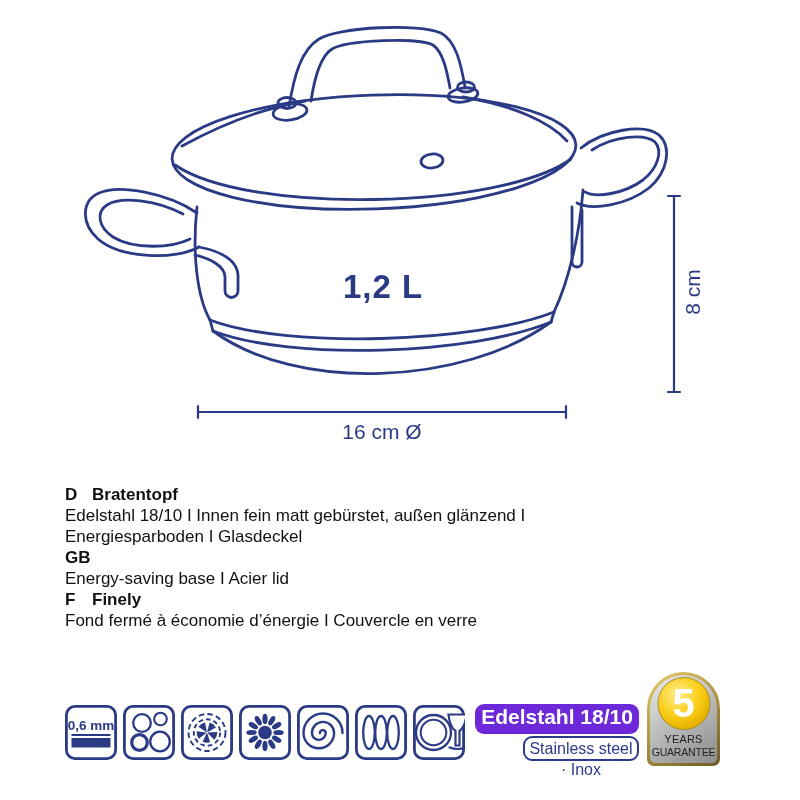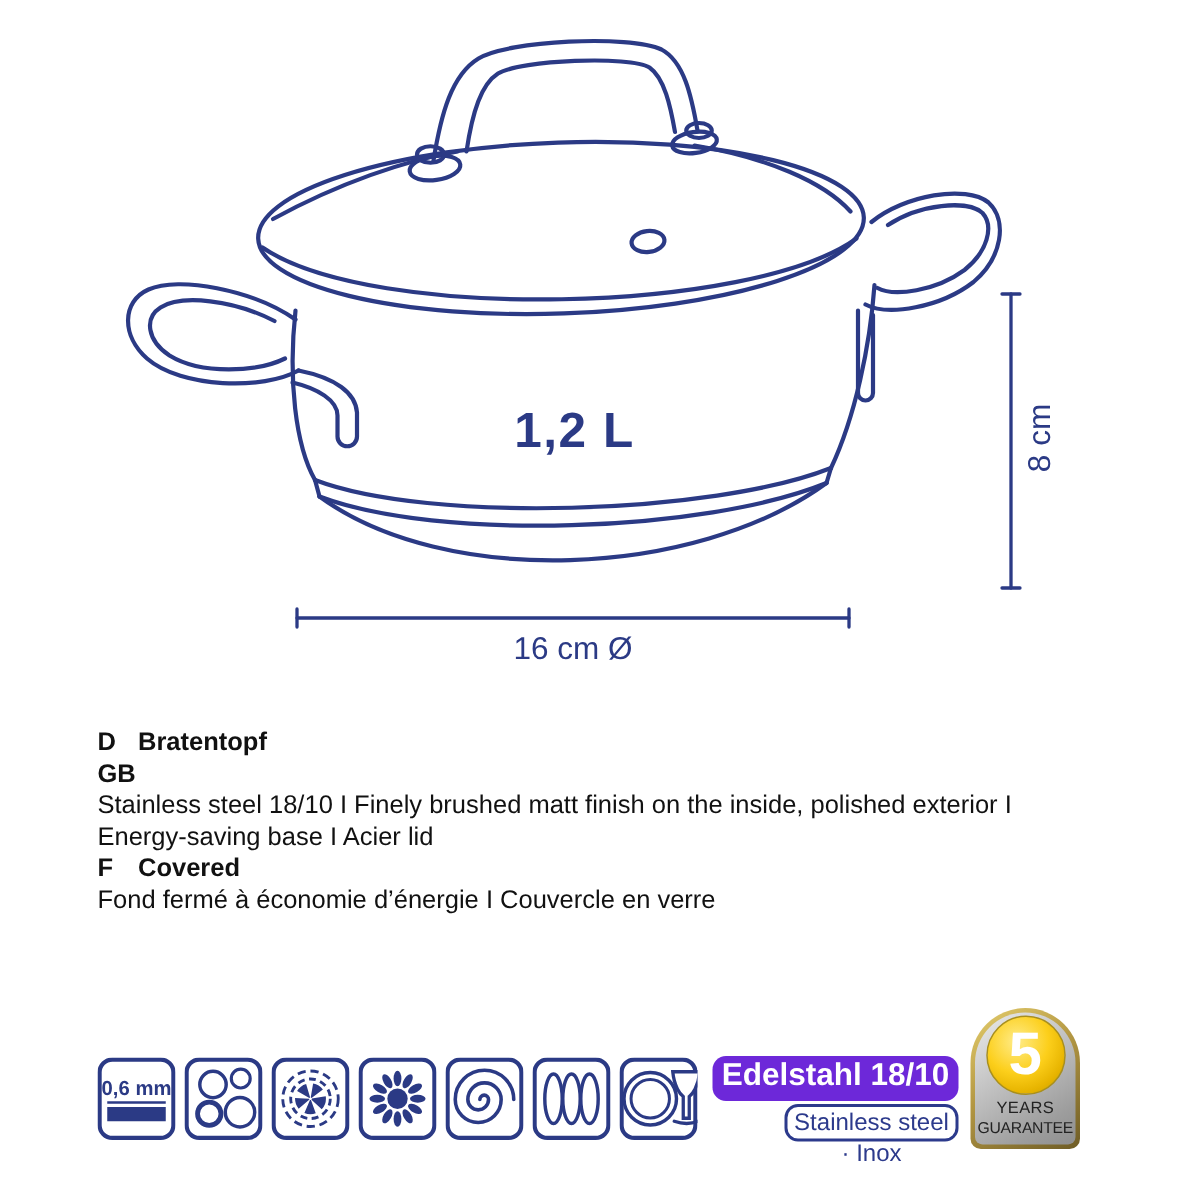--- a/index.html
+++ b/index.html
@@ -117,30 +117,31 @@
   <text x="383" y="298" text-anchor="middle" font-size="33" font-weight="bold" letter-spacing="1" fill="#2b3a85">1,2 L</text>
   <text x="382" y="439" text-anchor="middle" font-size="21" fill="#2b3a85">16 cm Ø</text>
   <text transform="translate(700 292) rotate(-90)" text-anchor="middle" font-size="21" fill="#2b3a85">8 cm</text>
 </svg>
 
 <div class="desc">
   <div class="hdr">
     <span class="lang">D</span>
     <span>Bratentopf</span>
   </div>
+  <div>Edelstahl 18/10 I Innen fein matt gebürstet, außen glänzend I</div>
+  <div>Energiesparboden I Glasdeckel</div>
 
   <div class="hdr">
     <span class="lang">GB</span>
   </div>
-  <div>Stainless steel 18/10 I Finely brushed matt finish on the inside, polished exterior I</div>
   <div>Energy-saving base I Acier lid</div>
 
   <div class="hdr">
     <span class="lang">F</span>
-    <span>Covered</span>
+    <span>Finely</span>
   </div>
   <div>Fond fermé à économie d’énergie I Couvercle en verre</div>
 </div>
 
 <div class="icons">
 
   <svg width="52" height="55" viewBox="0 0 52 55">
     <rect x="1.4" y="1.4" width="49.2" height="52.2" rx="8.5" fill="#fff" stroke="#2b3a85" stroke-width="2.8"></rect>
     <text x="26" y="25" text-anchor="middle" font-size="13.5" font-weight="bold" fill="#2b3a85" font-family="Liberation Sans, sans-serif">0,6 mm</text>
     <line x1="6.5" y1="30" x2="45.5" y2="30" stroke="#2b3a85" stroke-width="1.8"></line>

